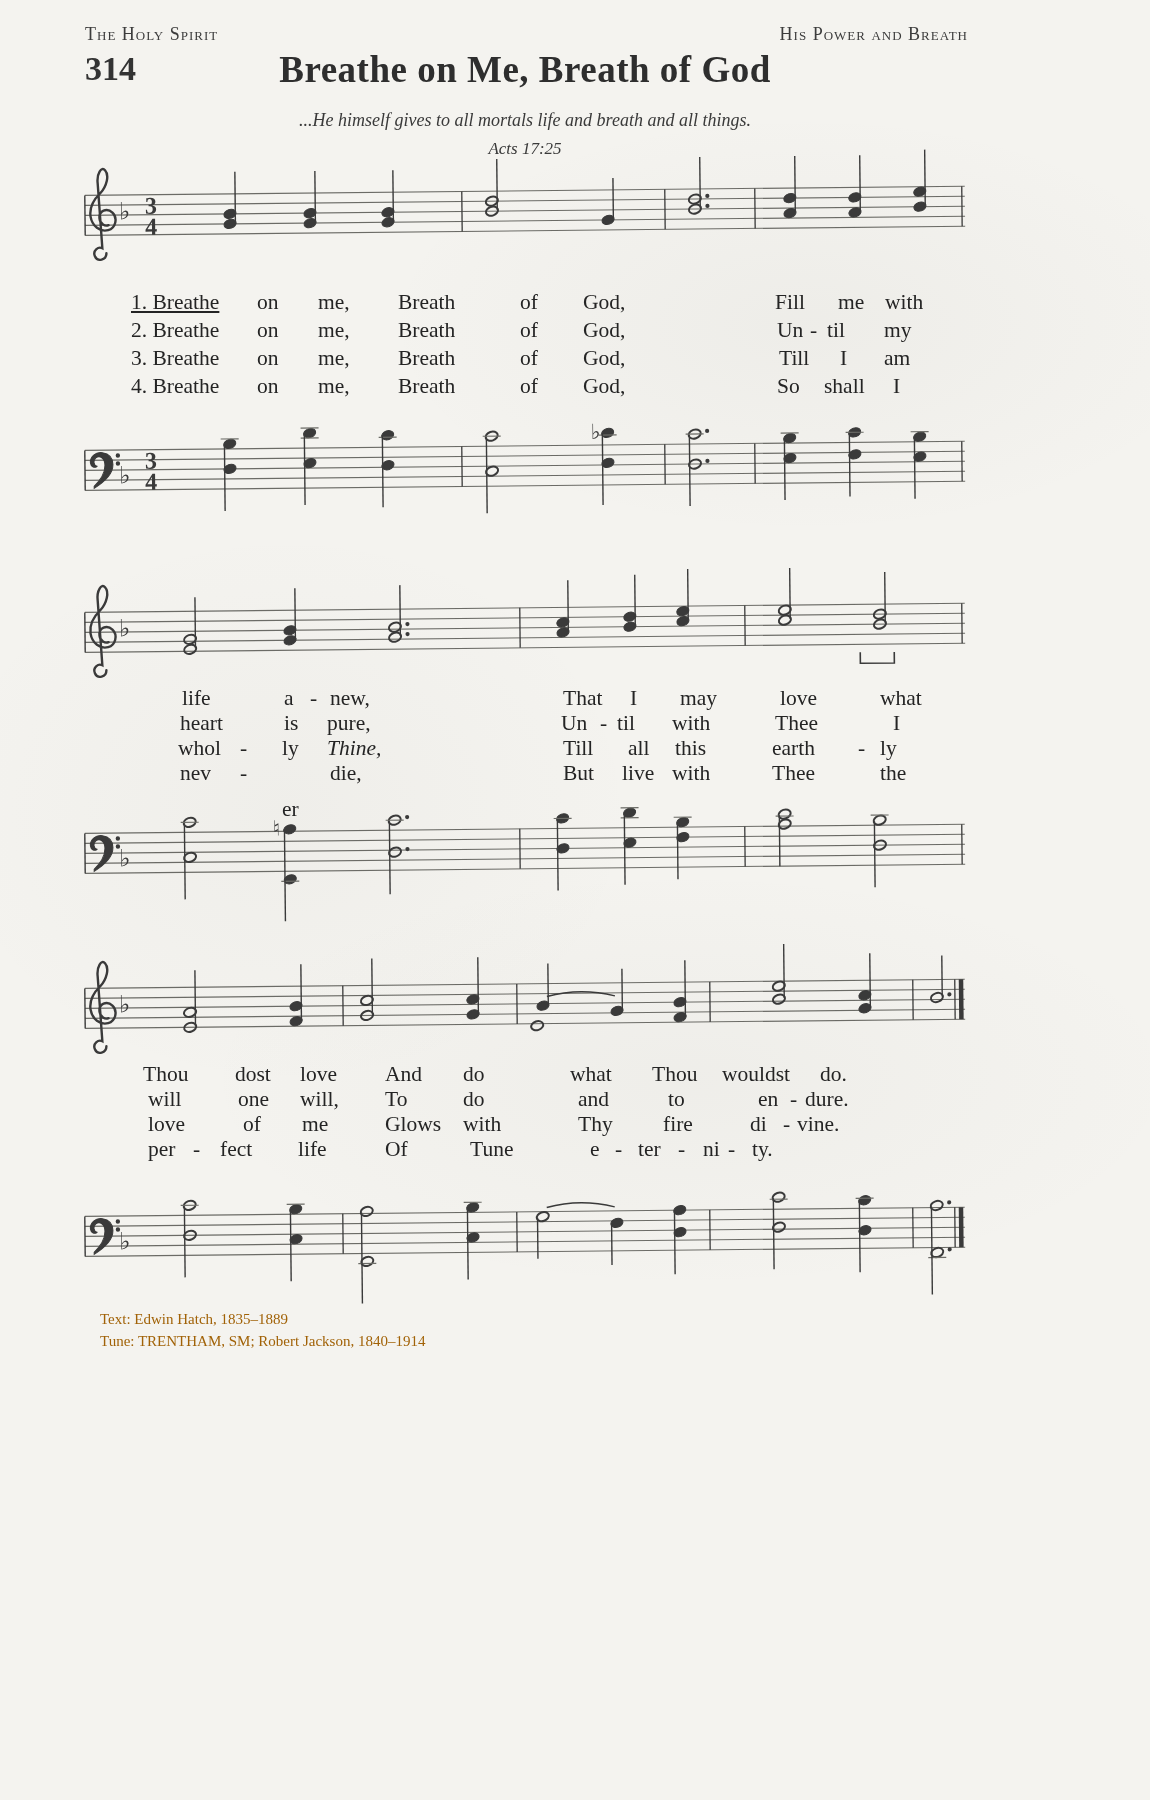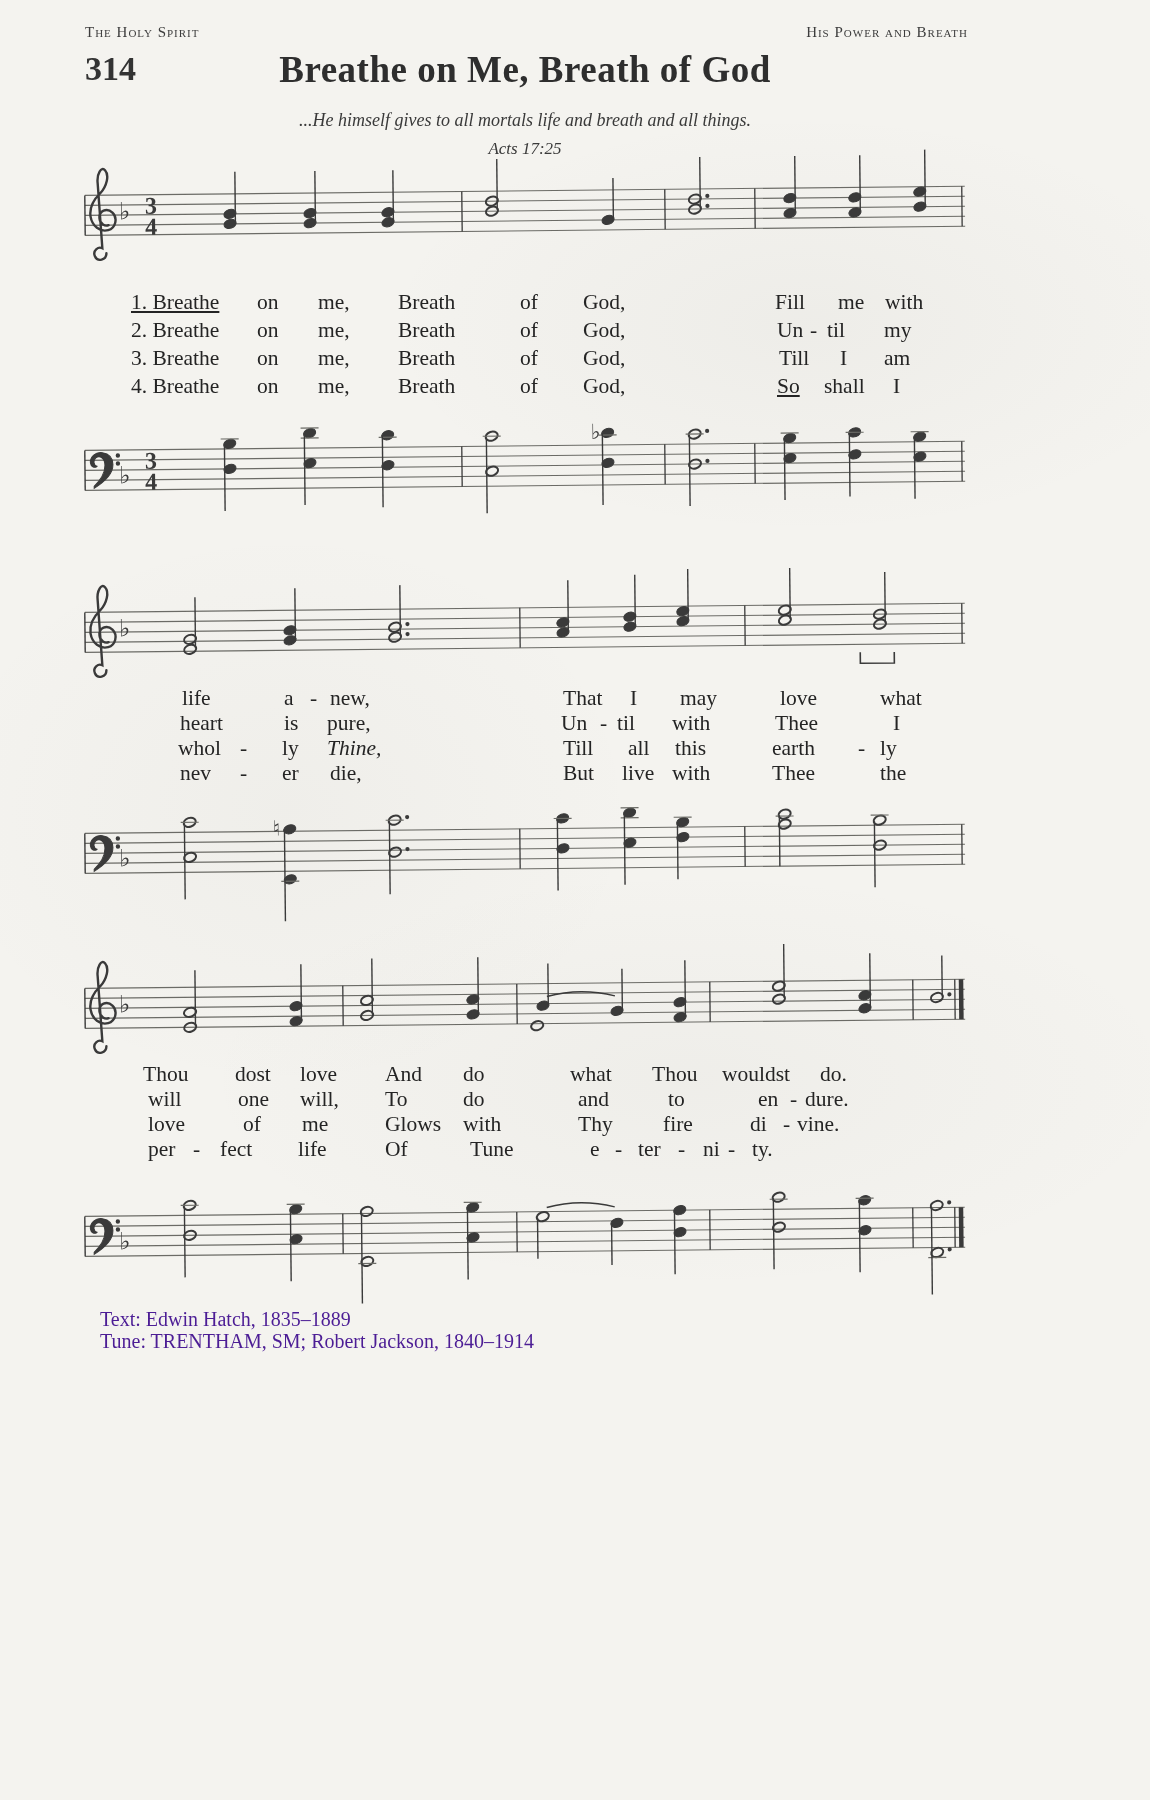--- a/index.html
+++ b/index.html
@@ -12,35 +12,35 @@
     overflow:hidden;
   }
   #page::before{
     content:"";position:absolute;inset:0;
     background:
       radial-gradient(ellipse 600px 300px at 70% 18%, rgba(120,120,110,0.05), transparent 70%),
       radial-gradient(ellipse 500px 400px at 25% 45%, rgba(120,120,110,0.04), transparent 70%),
       radial-gradient(ellipse 700px 300px at 60% 60%, rgba(120,120,110,0.045), transparent 70%);
     pointer-events:none;
   }
-  .hdr{position:absolute;top:24px;font-size:15px;letter-spacing:1px;
+  .hdr{position:absolute;top:24px;font-size:18px;letter-spacing:1px;
        font-variant:small-caps;color:#3c3c3c;}
   .hdr.left{left:85px;}
   .hdr.right{right:182px;}
   .hymn-number{position:absolute;left:85px;top:50px;font-size:34px;font-weight:600;color:#333;}
   .titleblock{position:absolute;left:85px;width:880px;text-align:center;}
   .title{top:48px;font-size:37px;font-weight:600;color:#2e2e2e;letter-spacing:0.5px;}
   .epigraph{top:110px;font-size:18px;font-style:italic;color:#3a3a3a;}
   .scripture{top:139px;font-size:17px;font-style:italic;color:#3a3a3a;}
   .staff{position:absolute;left:85px;width:880px;height:120px;overflow:visible;
          transform:rotate(-0.6deg);transform-origin:40px 60px;}
   .lyrics{position:absolute;left:0;top:0;width:1150px;}
   .lyric-row{position:absolute;left:0;width:1150px;height:26px;}
   .word{position:absolute;top:0;font-size:21.5px;color:#242424;white-space:nowrap;}
-  .footer{position:absolute;left:100px;top:1308px;font-size:20px;color:#4c1d95;line-height:22px;}
+  .footer{position:absolute;left:100px;top:1308px;font-size:15px;color:#a16207;line-height:22px;}
 </style>
 </head>
 <body>
 
 <div id="page">
 
   <div class="hdr left">The Holy Spirit</div>
   <div class="hdr right">His Power and Breath</div>
 
   <div class="hymn-number">314</div>
@@ -147,21 +147,21 @@
         <span class="word" style="left: 840px;">I</span>
         <span class="word" style="left: 884px;">am</span>
       </div>
       <div class="lyric-row" style="top: 374px;">
         <span class="word" style="left: 131px;">4. Breathe</span>
         <span class="word" style="left: 257px;">on</span>
         <span class="word" style="left: 318px;">me,</span>
         <span class="word" style="left: 398px;">Breath</span>
         <span class="word" style="left: 520px;">of</span>
         <span class="word" style="left: 583px;">God,</span>
-        <span class="word" style="left: 777px; text-decoration: underline;">So</span>
+        <span class="word" style="left: 777px;">So</span>
         <span class="word" style="left: 824px;">shall</span>
         <span class="word" style="left: 893px;">I</span>
       </div>
     </div>
   <svg class="staff" style="top:410px" viewBox="0 0 880 120">
       <g>
         <line x1="0" y1="40" x2="880" y2="40" stroke="#6b6b66" stroke-width="1.1"></line>
         <line x1="0" y1="50" x2="880" y2="50" stroke="#6b6b66" stroke-width="1.1"></line>
         <line x1="0" y1="60" x2="880" y2="60" stroke="#6b6b66" stroke-width="1.1"></line>
         <line x1="0" y1="70" x2="880" y2="70" stroke="#6b6b66" stroke-width="1.1"></line>
@@ -329,21 +329,21 @@
         <span class="word" style="left: 563px;">Till</span>
         <span class="word" style="left: 628px;">all</span>
         <span class="word" style="left: 675px;">this</span>
         <span class="word" style="left: 772px;">earth</span>
         <span class="word" style="left: 858px;">-</span>
         <span class="word" style="left: 880px;">ly</span>
       </div>
       <div class="lyric-row" style="top: 761px;">
         <span class="word" style="left: 180px;">nev</span>
         <span class="word" style="left: 240px;">-</span>
-        <span class="word" style="left: 282px;">er</span>
+        <span class="word" style="left: 282px; margin-top: 36px;">er</span>
         <span class="word" style="left: 330px;">die,</span>
         <span class="word" style="left: 563px;">But</span>
         <span class="word" style="left: 622px;">live</span>
         <span class="word" style="left: 672px;">with</span>
         <span class="word" style="left: 772px;">Thee</span>
         <span class="word" style="left: 880px; font-family: Liberation Serif, serif;">the</span>
       </div>
     </div>
   <svg class="staff" style="top:793px" viewBox="0 0 880 120">
       <g>

